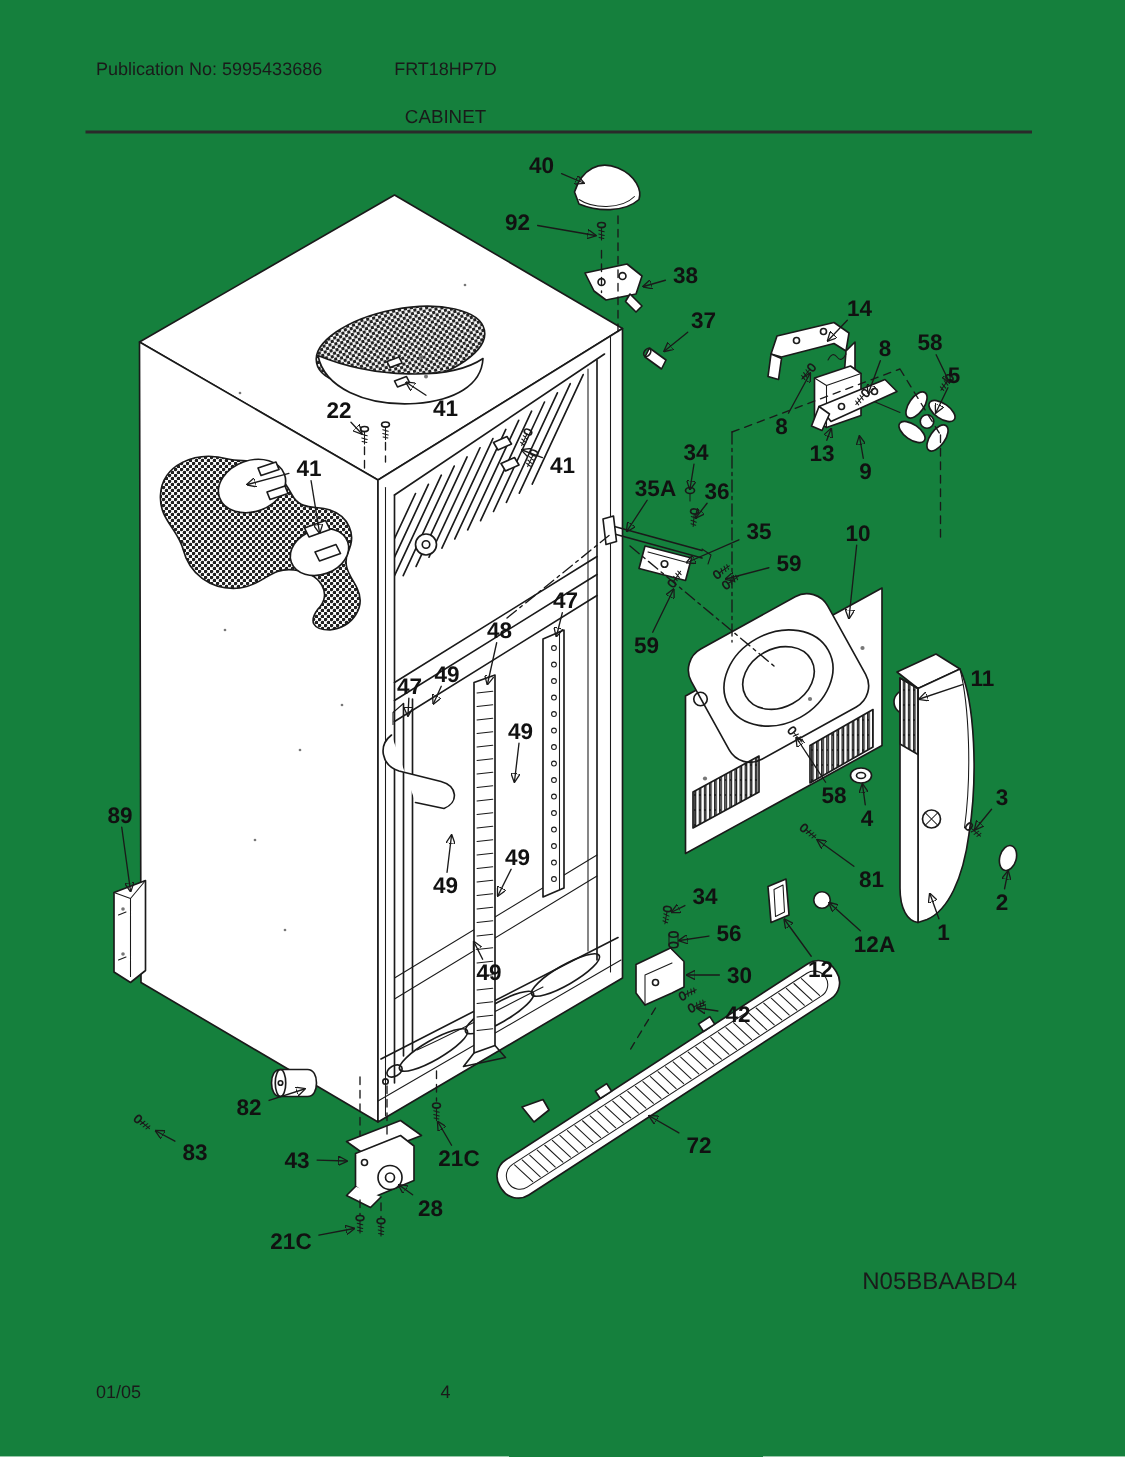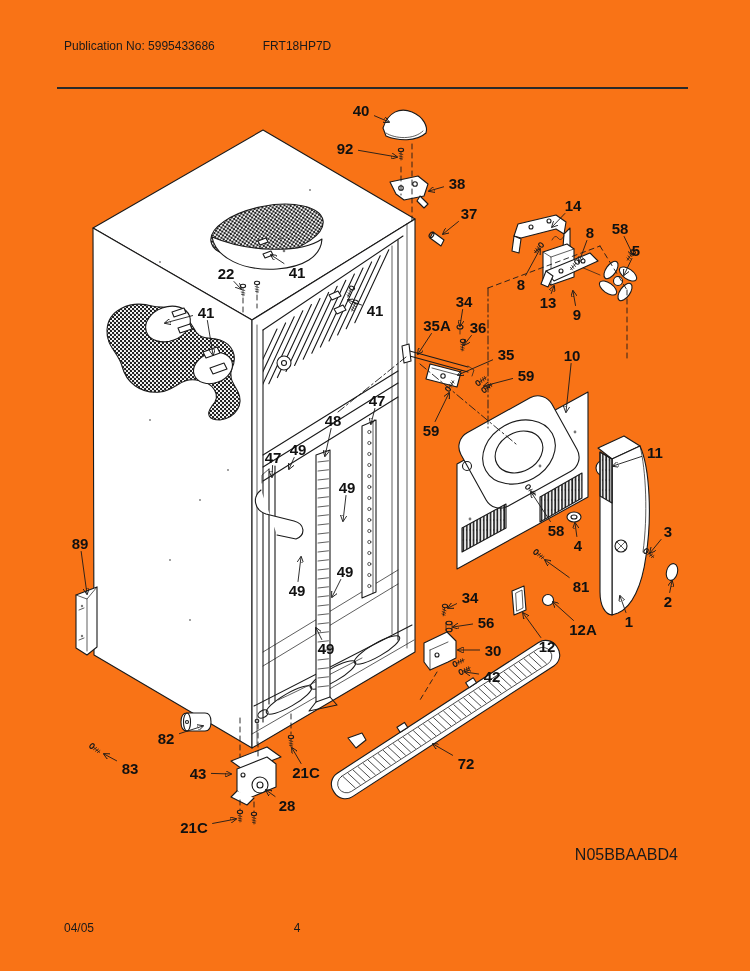--- a/index.html
+++ b/index.html
@@ -1,16 +1,16 @@
 <!DOCTYPE html>
 <html><head>
 <meta charset="utf-8">
 <style>
   html,body{margin:0;padding:0;background:#fff;}
-  #page{position:relative;width:750px;height:971px;background:#f97316;overflow:hidden;
+  #page{position:relative;width:750px;height:971px;background:#15803d;overflow:hidden;
         font-family:"Liberation Sans",sans-serif;color:#1a1a1a;}
   .hdr{position:absolute;font-size:12px;white-space:nowrap;}
   .ctr{left:0;width:594px;text-align:center;}
   #rule{position:absolute;left:57px;top:87px;width:631px;height:2px;background:#2a2a2a;}
   #dg{position:absolute;left:0;top:0;}
   #dg path,#dg line,#dg polyline,#dg polygon,#dg circle,#dg ellipse,#dg rect{
      stroke:#1a1a1a;fill:none;stroke-width:1.1;stroke-linejoin:round;stroke-linecap:round;}
   #dg .fw{fill:#ffffff;}
   #dg .fd{fill:url(#dots);}
   #dg .fh{fill:url(#hatch);}
@@ -22,20 +22,21 @@
            font-weight:bold;font-size:15px;}
   #dg .lead{stroke-width:0.9;}
 </style>
 </head>
 <body>
 
 <div id="page">
 
   <div class="hdr" style="left:64px;top:39px;">Publication No: 5995433686</div>
   <div class="hdr ctr" style="top:39px;">FRT18HP7D</div>
+  <div class="hdr ctr" style="top:71px;font-size:12.5px;">CABINET</div>
   <div id="rule"></div>
 
   <svg id="dg" width="750" height="971" viewBox="0 0 750 971">
     <defs>
       <pattern id="dots" width="4" height="4" patternUnits="userSpaceOnUse">
         <circle cx="1" cy="1" r="0.65" fill="#8a8a8a" stroke="none"></circle>
         <circle cx="3" cy="3" r="0.65" fill="#8a8a8a" stroke="none"></circle>
       </pattern>
       <pattern id="hatch" width="3.4" height="10" patternUnits="userSpaceOnUse">
         <rect width="1.3" height="10" fill="#444" stroke="none"></rect>
@@ -583,16 +584,16 @@
           <line x1="275.1" y1="796.5" x2="266" y2="790" class="lead" marker-end="url(#arr)"></line>
           <text x="287" y="810.5" text-anchor="middle">28</text>
         </g>
         <g>
           <line x1="212.6" y1="823.4571428571429" x2="236" y2="819" class="lead" marker-end="url(#arr)"></line>
           <text x="194" y="832.5" text-anchor="middle">21C</text>
         </g>
       </g>
   </svg>
 
-  <div class="hdr" style="left:64px;top:921px;">04/05</div>
+  <div class="hdr" style="left:64px;top:921px;">01/05</div>
   <div class="hdr ctr" style="top:921px;">4</div>
   <div class="hdr" style="right:72px;top:846px;font-size:16px;">N05BBAABD4</div>
 </div>
 
 </body></html>

